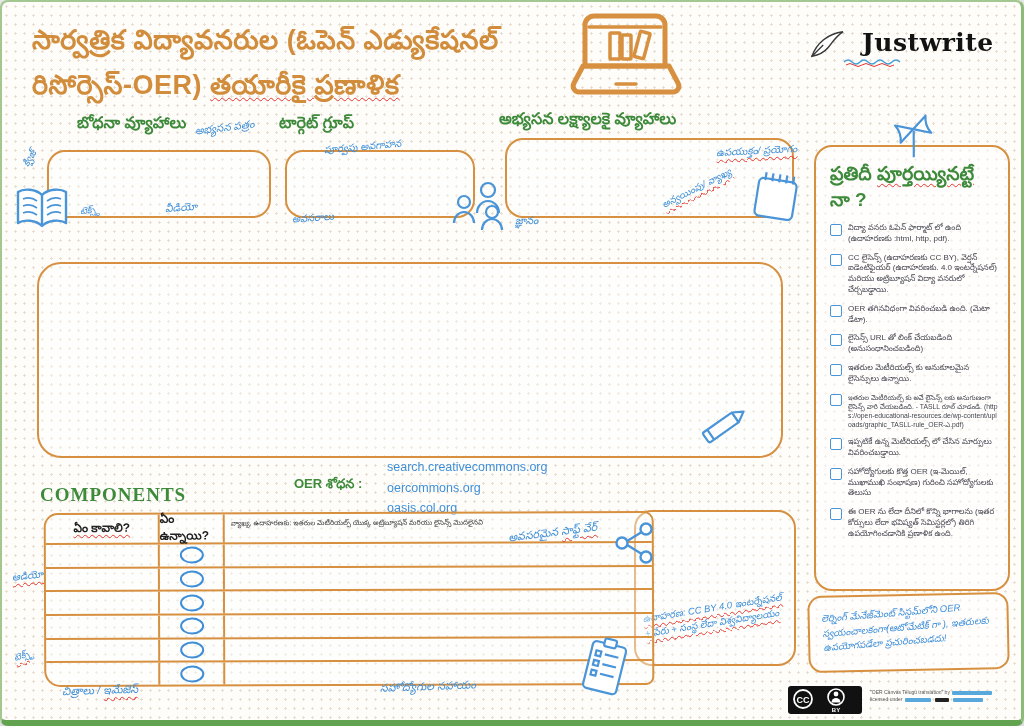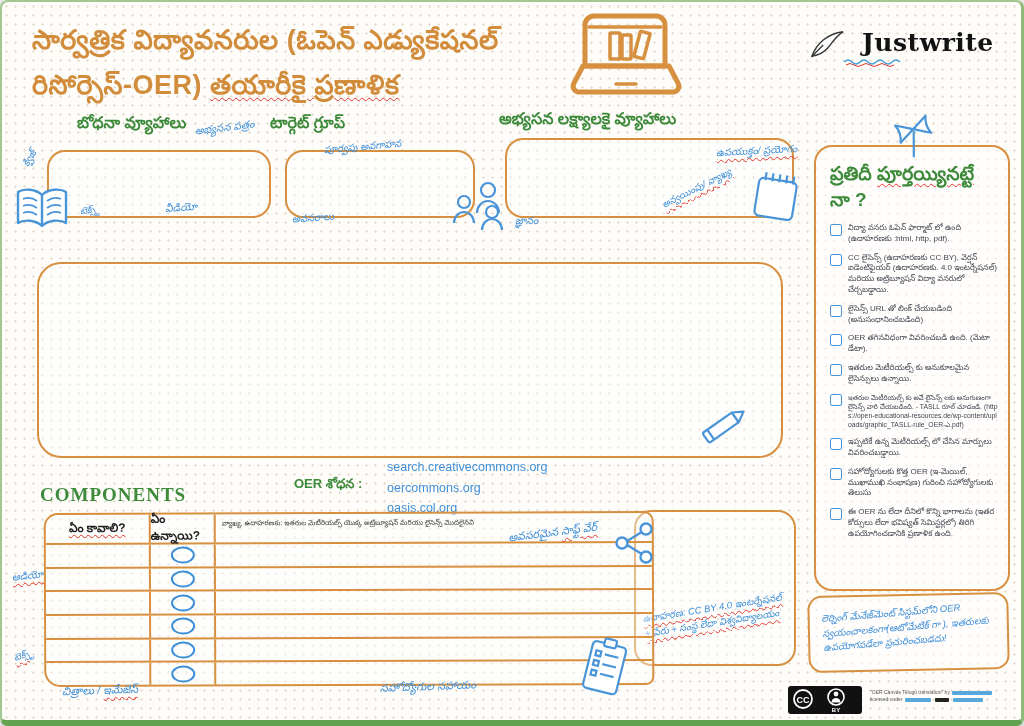--- a/index.html
+++ b/index.html
@@ -17,21 +17,21 @@
   .obox{position:absolute;border:2.5px solid #d79040;border-radius:18px;background:rgba(255,255,255,.35);}
   .logo-text{font-family:"DejaVu Serif",serif;font-weight:bold;font-size:25px;color:#121212;letter-spacing:.5px;}
   .link{color:#3f8fd8;font-size:12.5px;}
   
   .ctable{position:absolute;left:42px;top:510px;width:606px;height:170px;display:flex;flex-direction:column;
     border:2.5px solid #d79040;border-radius:14px 10px 8px 16px;transform:rotate(-.2deg);background:rgba(255,255,255,.4);}
   .thead{display:flex;border-bottom:2px solid #d79040;height:28px;}
   .trow{display:flex;flex:1;border-bottom:2px solid #d79040;}
   .trow:last-child{border-bottom:none;}
   .tc{box-sizing:border-box;}
-  .c1{width:105px;border-right:2px solid #d79040;}
+  .c1{width:114px;border-right:2px solid #d79040;}
   .c2{width:65px;border-right:2px solid #d79040;display:flex;align-items:center;justify-content:center;}
   .c3{flex:1;}
   .hc{display:flex;align-items:center;justify-content:center;font-weight:bold;font-size:12px;color:#222;}
   .hc3{align-items:flex-start;justify-content:flex-start;font-weight:normal;font-size:7px;color:#333;padding:4px 6px 0 6px;line-height:1.3;}
   .oval{width:20px;height:13px;border:2px solid #3f8fd8;border-radius:50%;display:inline-block;}
   
   .panel{position:absolute;left:812px;top:143px;width:196px;height:446px;border:2.5px solid #d79040;border-radius:18px;background:rgba(255,255,255,.5);box-sizing:border-box;padding:14px 10px 0 14px;}
   .panel-h{color:#3e8a3b;font-weight:bold;font-size:19px;line-height:26px;}
   .citems{margin-top:10px;}
   .citem{display:flex;gap:6px;margin-bottom:8px;}
@@ -89,21 +89,21 @@
   <span class="abs hw" style="left:163px;top:199px;transform:rotate(-4deg);">వీడియో</span>
   <svg class="abs" style="left:12px;top:183px;" width="56" height="46" viewBox="0 0 56 46">
     <g fill="#fff" stroke="#4a94d8" stroke-width="2.4" stroke-linejoin="round">
       <path d="M28 10 C22 4 10 3 4 7 L4 38 C10 34 22 35 28 41 C34 35 46 34 52 38 L52 7 C46 3 34 4 28 10 Z"></path>
       <line x1="28" y1="10" x2="28" y2="41"></line>
       <path d="M9 14 C14 12 19 13 23 16 M9 21 C14 19 19 20 23 23 M9 28 C14 26 19 27 23 30" fill="none" stroke-width="1.6"></path>
       <path d="M47 14 C42 12 37 13 33 16 M47 21 C42 19 37 20 33 23 M47 28 C42 26 37 27 33 30" fill="none" stroke-width="1.6"></path>
     </g>
   </svg>
 
-  <div class="abs ghead" style="left:268px;top:112px;">టార్గెట్ గ్రూప్</div>
+  <div class="abs ghead" style="left:277px;top:112px;">టార్గెట్ గ్రూప్</div>
   <div class="obox" style="left:283px;top:148px;width:186px;height:64px;"></div>
   <span class="abs hw" style="left:322px;top:139px;transform:rotate(-5deg);font-size:10px;">పూర్వపు అవగాహన</span>
   <span class="abs hw" style="left:290px;top:210px;transform:rotate(-4deg);font-size:10px;">అవసరాలు</span>
   <svg class="abs" style="left:448px;top:178px;" width="54" height="50" viewBox="0 0 54 50">
     <g fill="none" stroke="#4a94d8" stroke-width="2.2">
       <circle cx="38" cy="10" r="7"></circle>
       <path d="M27 33 a11 12 0 0 1 22 0"></path>
       <circle cx="14" cy="22" r="6"></circle>
       <path d="M4 43 a10 11 0 0 1 20 0"></path>
       <circle cx="42" cy="32" r="6"></circle>
@@ -241,25 +241,25 @@
         <div class="citem">
           <span class="cbox"></span>
           <span class="ctext">విద్యా వనరు ఓపెన్ ఫార్మాట్ లో ఉంది (ఉదాహరణకు :html, http, pdf).</span>
         </div>
         <div class="citem">
           <span class="cbox"></span>
           <span class="ctext">CC లైసెన్స్ (ఉదాహరణకు CC BY), వెర్షన్ ఐడెంటిఫైయర్ (ఉదాహరణకు. 4.0 ఇంటర్నేషనల్) మరియు అట్రిబ్యూషన్ విద్యా వనరులో చేర్చబడ్డాయి.</span>
         </div>
         <div class="citem">
           <span class="cbox"></span>
+          <span class="ctext">OER తగినవిధంగా వివరించబడి ఉంది. (మెటా డేటా).</span>
+        </div>
+        <div class="citem">
+          <span class="cbox"></span>
           <span class="ctext">లైసెన్స్ URL తో లింక్ చేయబడింది (అనుసంధానించబడింది)</span>
-        </div>
-        <div class="citem">
-          <span class="cbox"></span>
-          <span class="ctext">OER తగినవిధంగా వివరించబడి ఉంది. (మెటా డేటా).</span>
         </div>
         <div class="citem">
           <span class="cbox"></span>
           <span class="ctext">ఇతరుల మెటీరియల్స్ కు అనుకూలమైన లైసెన్సులు ఉన్నాయి.</span>
         </div>
         <div class="citem small">
           <span class="cbox"></span>
           <span class="ctext">ఇతరుల మెటీరియల్స్ కు అవే లైసెన్స్ లకు అనుగుణంగా లైసెన్స్ వారి చేయబడింది. - TASLL రూల్ చూడండి. (https://open-educational-resources.de/wp-content/uploads/graphic_TASLL-rule_OER-ఎ.pdf)</span>
         </div>
         <div class="citem">

